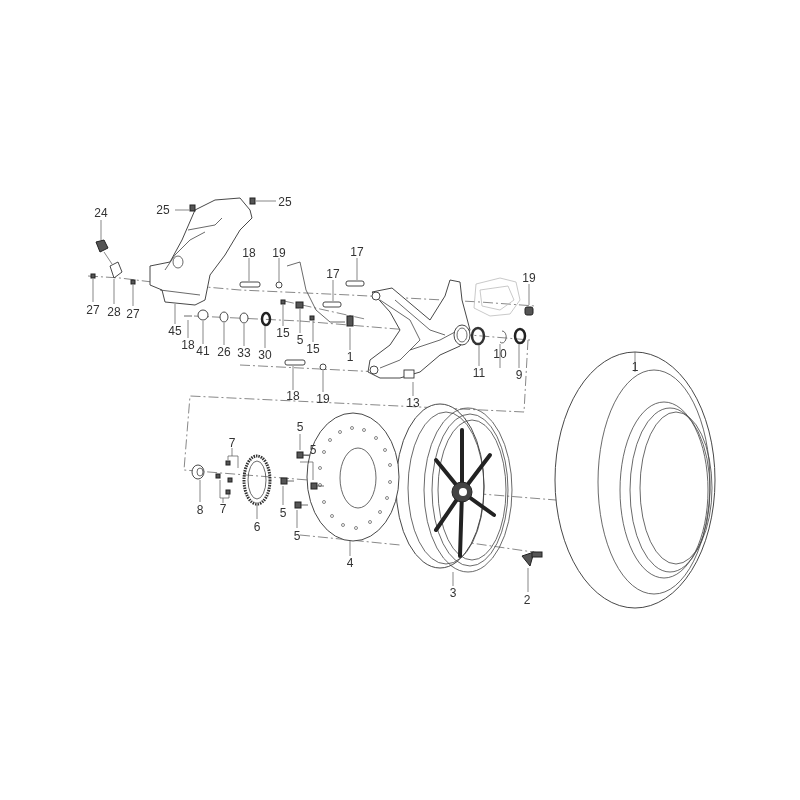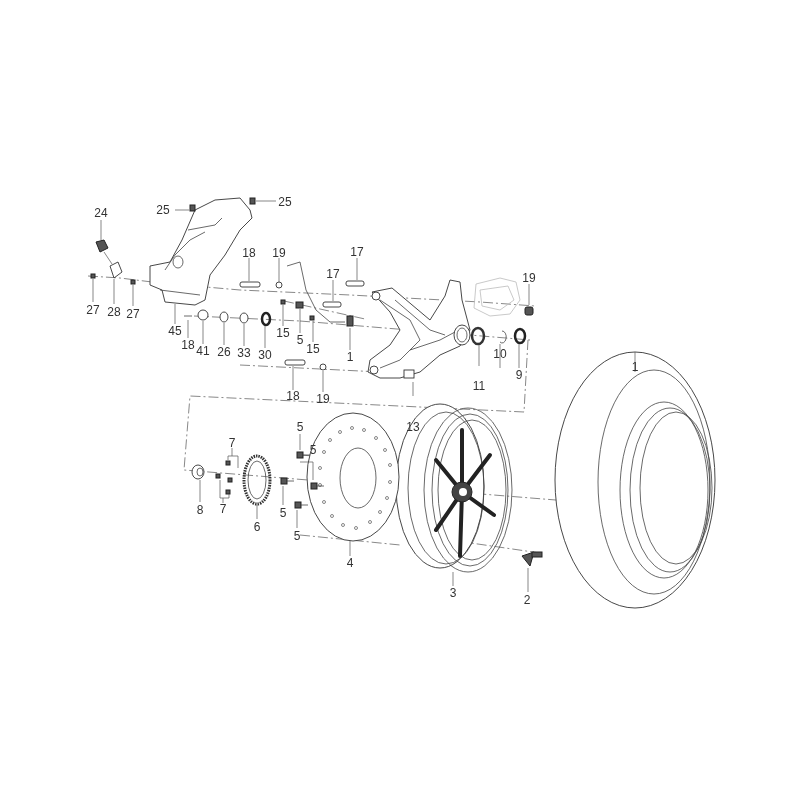--- a/index.html
+++ b/index.html
@@ -229,23 +229,23 @@
   <span class="lbl" style="left:300px;top:427px">5</span>
   <span class="lbl" style="left:313px;top:450px">5</span>
   <span class="lbl" style="left:283px;top:513px">5</span>
   <span class="lbl" style="left:297px;top:536px">5</span>
   <span class="lbl" style="left:257px;top:527px">6</span>
   <span class="lbl" style="left:232px;top:443px">7</span>
   <span class="lbl" style="left:223px;top:509px">7</span>
   <span class="lbl" style="left:200px;top:510px">8</span>
   <span class="lbl" style="left:519px;top:375px">9</span>
   <span class="lbl" style="left:500px;top:354px">10</span>
-  <span class="lbl" style="left:479px;top:386px">11</span>
+  <span class="lbl" style="left:479px;top:373px">11</span>
   <span class="lbl" style="left:529px;top:278px">19</span>
-  <span class="lbl" style="left:413px;top:427px">13</span>
+  <span class="lbl" style="left:413px;top:403px">13</span>
   <span class="lbl" style="left:350px;top:357px">1</span>
   <span class="lbl" style="left:283px;top:333px">15</span>
   <span class="lbl" style="left:313px;top:349px">15</span>
   <span class="lbl" style="left:300px;top:340px">5</span>
   <span class="lbl" style="left:357px;top:252px">17</span>
   <span class="lbl" style="left:333px;top:274px">17</span>
   <span class="lbl" style="left:249px;top:253px">18</span>
   <span class="lbl" style="left:293px;top:396px">18</span>
   <span class="lbl" style="left:279px;top:253px">19</span>
   <span class="lbl" style="left:323px;top:399px">19</span>

